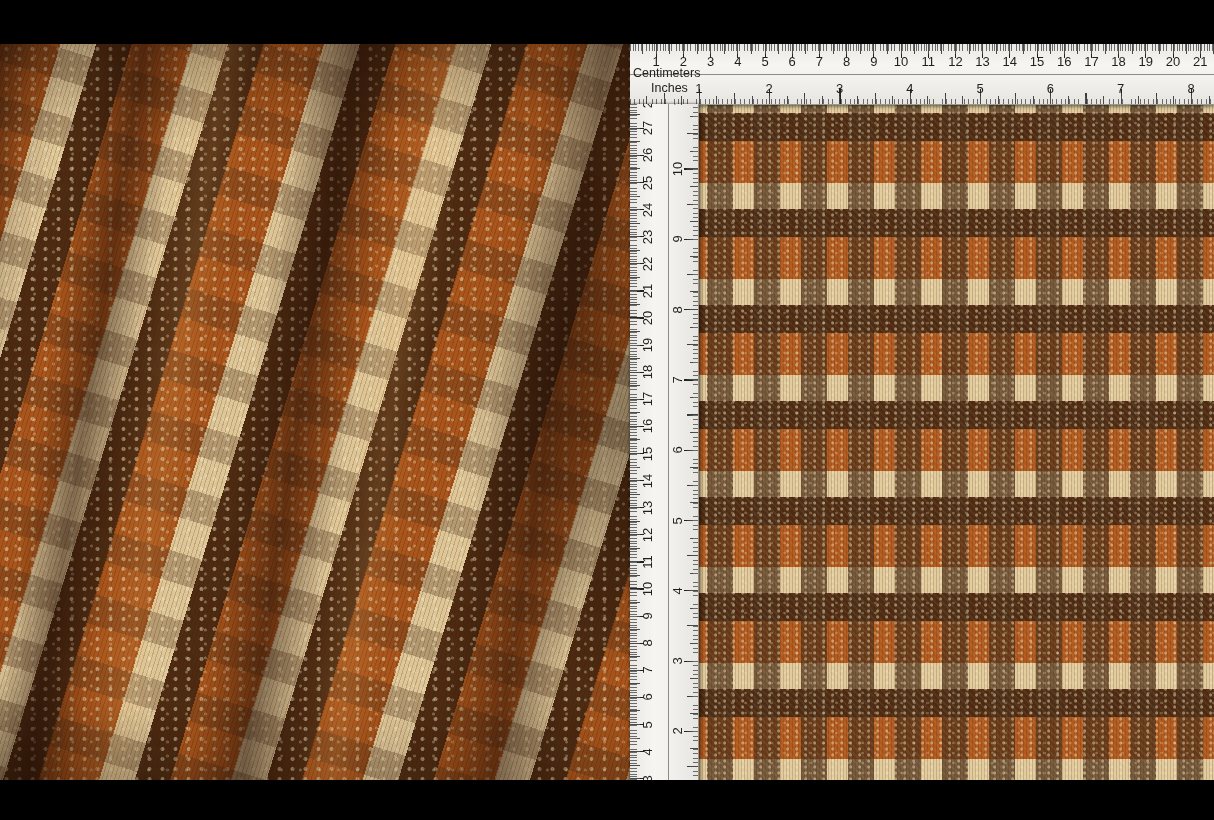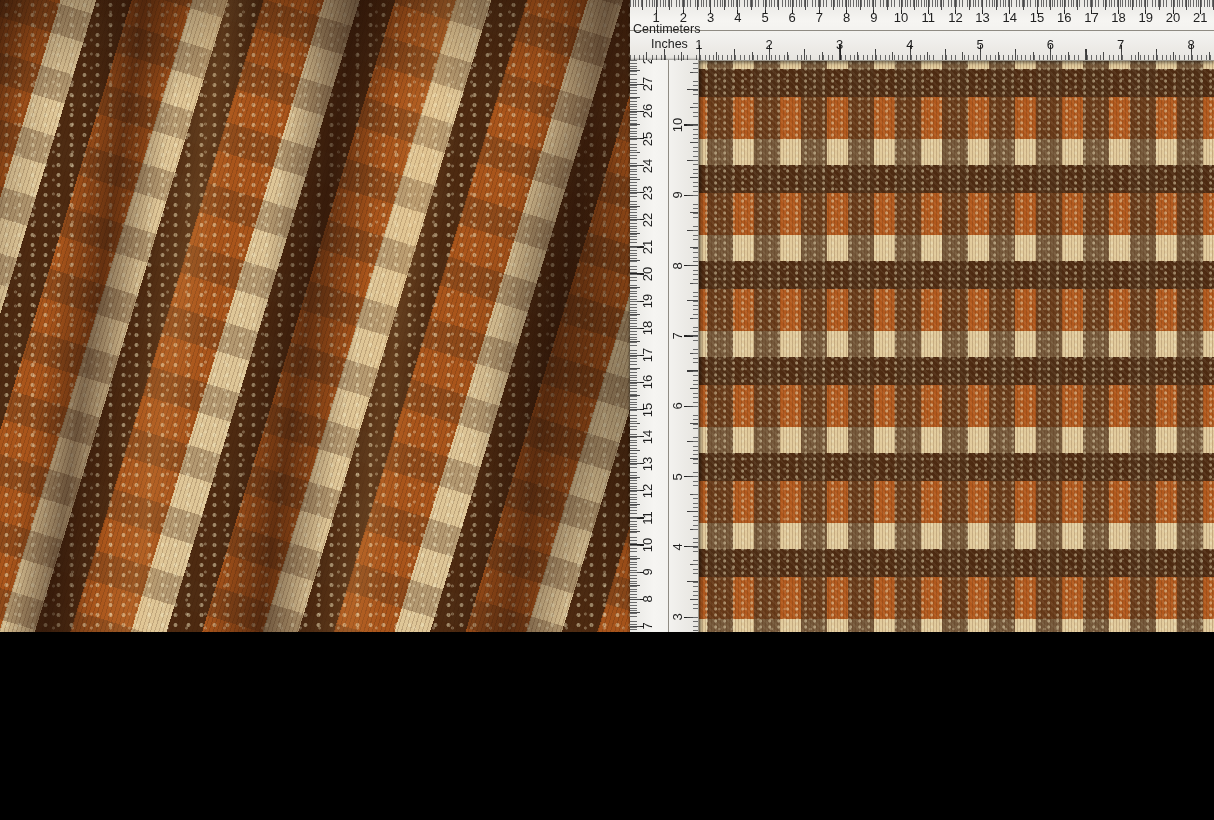--- a/index.html
+++ b/index.html
@@ -1,17 +1,17 @@
 <!DOCTYPE html>
 <html><head>
 <meta charset="utf-8">
 <style>
   html,body{margin:0;padding:0;background:#000;}
-  .stage{position:relative;width:1214px;height:632px;overflow:hidden;
-         font-family:"Liberation Sans",sans-serif;background:#c4b5fd;}
+  .stage{position:relative;width:1214px;height:736px;overflow:hidden;
+         font-family:"Liberation Sans",sans-serif;background:#c4b5fd;margin-top:44px;}
 
   
   .drape{position:absolute;left:0;top:0;width:631px;height:820px;overflow:hidden;
     background-color:#a9551b;
     background-image:
       
       repeating-linear-gradient(107deg, rgba(60,28,8,0.20) 0 1px, rgba(0,0,0,0) 1px 4px),
       
       radial-gradient(circle, rgba(240,230,192,0.50) 0 1.6px, rgba(0,0,0,0) 2.4px),
       radial-gradient(circle, rgba(245,235,200,0.30) 0 1.2px, rgba(0,0,0,0) 1.9px),

